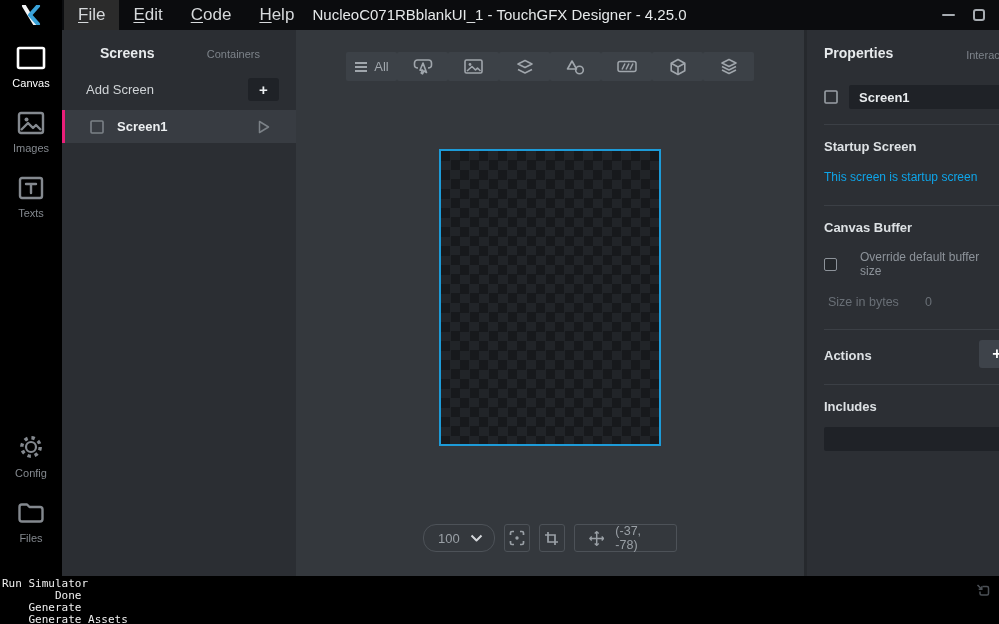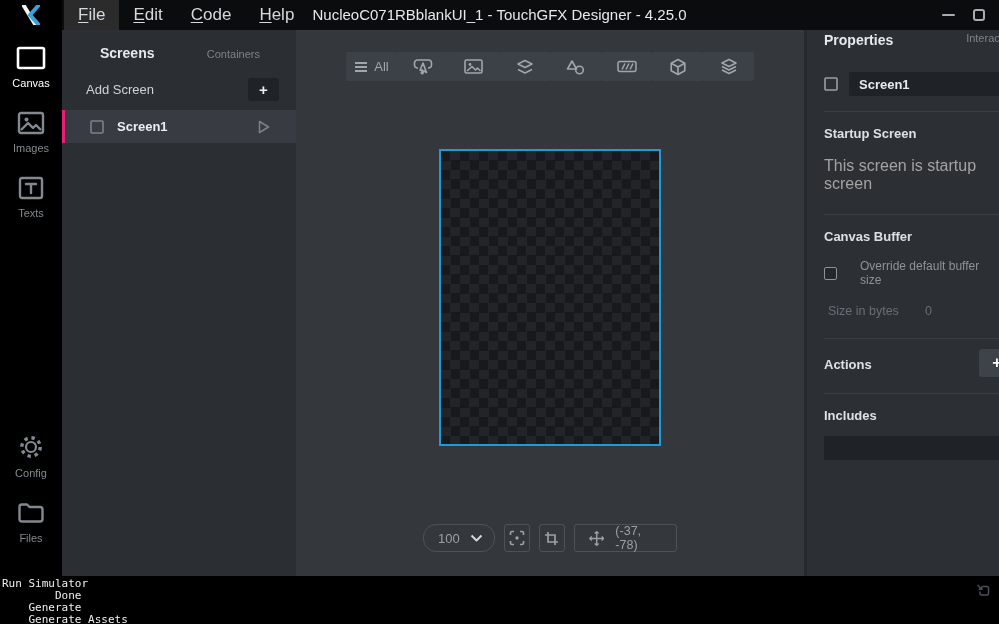--- a/index.html
+++ b/index.html
@@ -64,29 +64,29 @@
   .zoom-select svg { margin-left:auto; stroke:#d4d7da; }
   .icon-btn28 { width:28px; height:28px; border:1px solid #4d5258; border-radius:3px; background:transparent;
     display:flex; align-items:center; justify-content:center; cursor:pointer; }
   .icon-btn28 svg { stroke:#9aa0a6; }
   .coords-pill { height:28px; border:1px solid #4d5258; border-radius:3px; display:flex; align-items:center;
     padding:0 14px; gap:11px; color:#9aa0a6; font-size:12.5px; }
   .coords-pill svg { stroke:#9aa0a6; }
 
   
   .properties-panel { width:192px; background:#2c2f34; flex:none; position:relative; overflow:hidden; }
-  .prop-tabs { display:flex; align-items:flex-start; padding:2px 0 0 17px; }
+  .prop-tabs { display:flex; align-items:flex-end; padding:15px 0 0 17px; }
   .prop-tabs .tab-inactive { margin-right:-24px; }
   .prop-name-row { display:flex; align-items:center; margin:24px 0 0 17px; gap:11px; }
   .name-input { flex:1; height:24px; background:#1f2227; border:none; border-radius:2px;
     display:flex; align-items:center; padding-left:10px; font-size:13px; font-weight:700;
     color:#e8ebed; margin-right:-2px; }
   .divider { height:1px; background:#3b3f45; margin:15px 0 0 17px; }
   .prop-heading { font-size:13px; font-weight:700; color:#dde1e4; margin:14px 0 0 17px; }
-  .prop-desc { font-size:16px; color:#a3a3a3; margin:16px 0 12px 17px; }
+  .prop-desc { font-size:12px; color:#0ea5e9; margin:16px 0 12px 17px; }
   .checkbox-row { display:flex; align-items:center; gap:23px; margin:15px 0 0 17px; }
   .checkbox { width:13px; height:13px; border:1.5px solid #8d939a; border-radius:2px;
     background:#24272b; cursor:pointer; flex:none; }
   .checkbox-label { font-size:12px; color:#8d939a; }
   .size-row { display:flex; gap:26px; font-size:12.5px; color:#696f76; margin:17px 0 0 21px; }
   .actions-row { position:relative; height:30px; margin-top:10px; display:flex; align-items:center; }
   .actions-row .prop-heading { margin-top:0; }
   .actions-add-btn { position:absolute; right:-16px; top:0; width:36px; height:28px; background:#3e434a;
     border:none; border-radius:3px; color:#fff; font-size:16px; font-weight:700; cursor:pointer; }
   .includes-input { margin:13px 0 0 17px; width:177px; height:24px; background:#1f2227;

